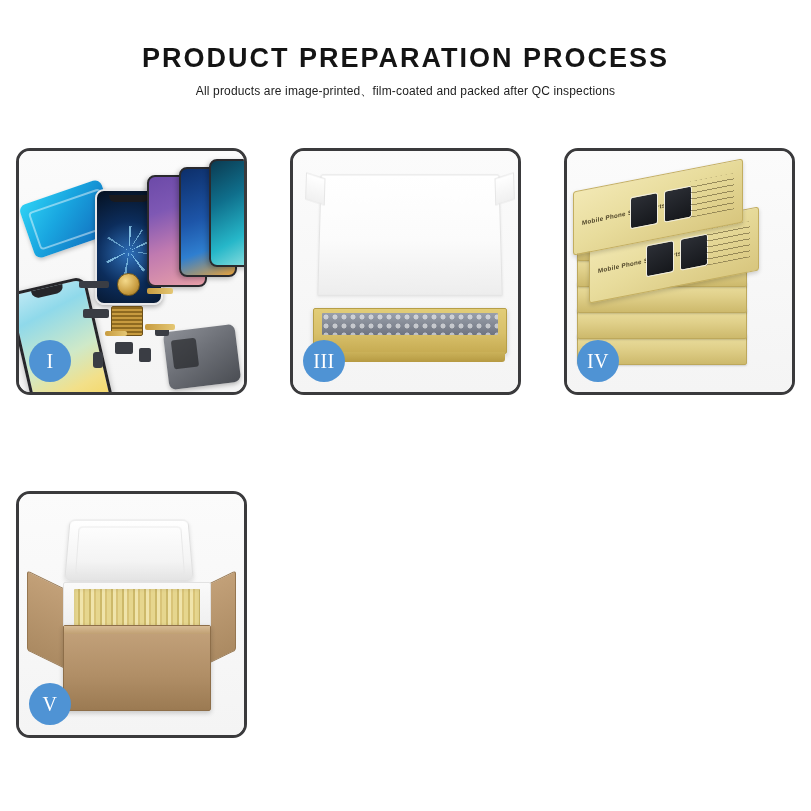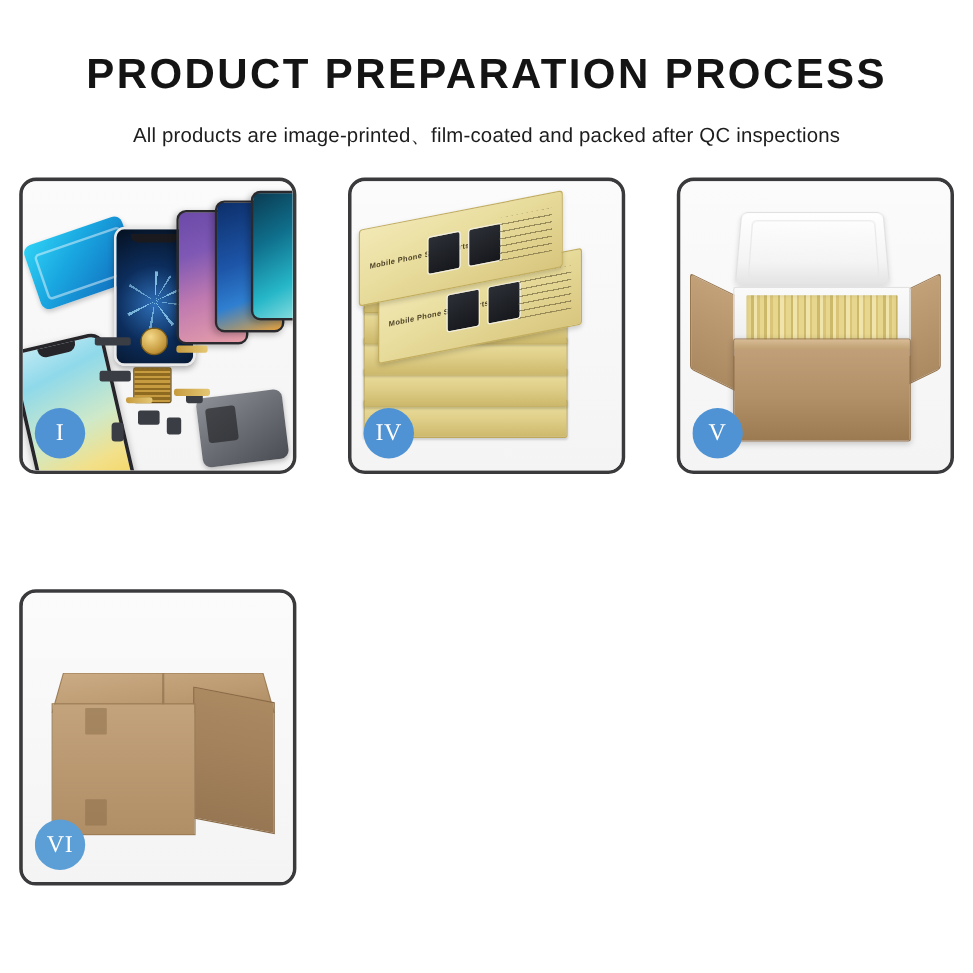--- a/index.html
+++ b/index.html
@@ -21,31 +21,31 @@
     position: relative;
     box-sizing: border-box;
   }
 
   
   .header {
     padding-top: 44px;
     text-align: center;
   }
   .page-title {
-    font-size: 35px;
+    font-size: 27px;
     font-weight: 600;
     letter-spacing: 2.0px;
     color: #141414;
     line-height: 1.05;
     white-space: nowrap;
     font-family: "Liberation Sans", "DejaVu Sans", sans-serif;
   }
   .page-subtitle {
-    margin-top: 20px;
-    font-size: 17px;
+    margin-top: 11px;
+    font-size: 12px;
     font-weight: 400;
     letter-spacing: 0.15px;
     color: #1d1d1d;
     white-space: nowrap;
     font-family: "Liberation Sans", "DejaVu Sans", sans-serif;
   }
 
   
   .grid {
     position: absolute;
@@ -508,20 +508,30 @@
         <div class="p1-dot" style="left:74px; bottom:24px;  width:10px; height:16px; border-radius:3px;"></div>
         <div class="p1-dot" style="left:136px; bottom:56px; width:14px; height:8px;"></div>
         <div class="p1-flex" style="left:128px; bottom:98px; width:26px; height:6px;"></div>
         <div class="p1-flex" style="left:126px; bottom:62px; width:30px; height:6px;"></div>
         <div class="p1-flex" style="left:86px; bottom:56px;  width:22px; height:5px;"></div>
       </div>
       <div class="badge">I</div>
     </div>
 
 
+    <div class="panel">
+      <div class="panel-stage">
+        <div class="p3-lid"></div>
+        <div class="p3-tray">
+          <div class="p3-fill"></div>
+        </div>
+        <div class="p3-foot"></div>
+      </div>
+      <div class="badge">III</div>
+    </div>
 
     <div class="panel">
       <div class="panel-stage p4">
         <div class="p4-box" style="left:10px; top:182px;"></div>
         <div class="p4-box" style="left:10px; top:156px;"></div>
         <div class="p4-box" style="left:10px; top:130px;"></div>
         <div class="p4-box" style="left:10px; top:104px;"></div>
         <div class="p4-box" style="left:10px; top:78px;"></div>
 
         <div class="p4-top" style="left:22px; top:72px;">
@@ -547,25 +557,15 @@
         <div class="p5-flap-r"></div>
         <div class="p5-foamlid"></div>
         <div class="p5-foambase">
           <div class="p5-stack"></div>
         </div>
         <div class="p5-body"></div>
       </div>
       <div class="badge">V</div>
     </div>
 
-    <div class="panel">
-      <div class="panel-stage">
-        <div class="p6-top"></div>
-        <div class="p6-side"></div>
-        <div class="p6-front"></div>
-        <div class="p6-tape-a"></div>
-        <div class="p6-tape-b"></div>
-      </div>
-      <div class="badge light">VI</div>
-    </div>
 
   </div>
 </div>
 
 </body></html>

